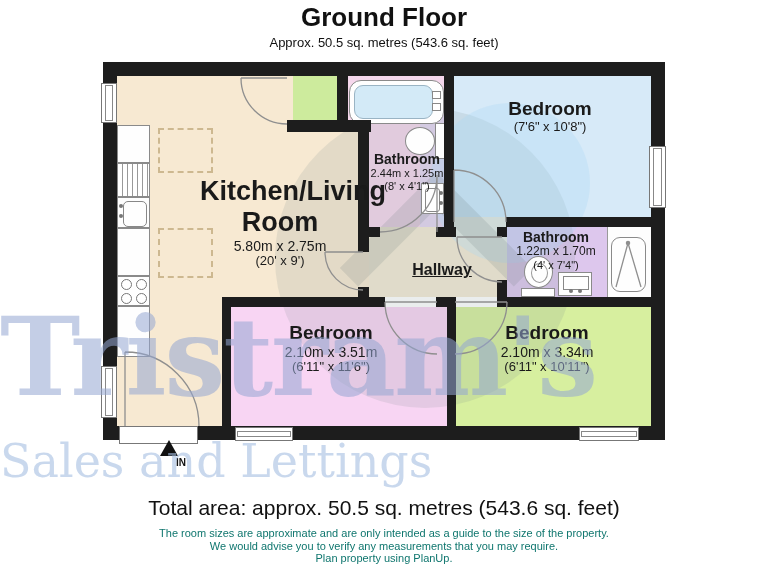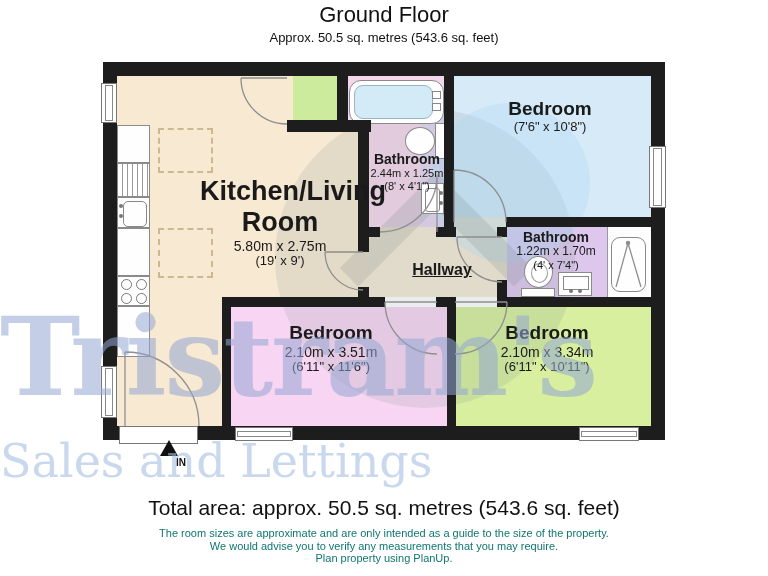--- a/index.html
+++ b/index.html
@@ -11,21 +11,21 @@
   .fx{position:absolute;background:#fefefe;border:1px solid #8a8a8a;box-sizing:border-box;z-index:2;}
   .win{position:absolute;background:#fff;border:1px solid #777;box-sizing:border-box;z-index:5;}
   .win .inner{position:absolute;border:1px solid #888;background:#fff;}
   .win.v .inner{left:3px;right:3px;top:1px;bottom:1px;}
   .win.h .inner{top:3px;bottom:3px;left:1px;right:1px;}
   .room-label{position:absolute;text-align:center;z-index:6;line-height:1.15;color:#1a1a1a;}
   .rname{font-weight:bold;}
   .plan-svg{position:absolute;left:0;top:0;z-index:4;pointer-events:none;}
   .dashed{position:absolute;border:2px dashed #cdb890;box-sizing:border-box;z-index:2;}
   .header{position:absolute;left:0;top:2px;width:768px;text-align:center;z-index:8;}
-  .title{font-size:22px;font-weight:normal;}
+  .title{font-size:26px;font-weight:bold;}
   .subtitle{font-size:13px;margin-top:2px;}
   .footer{position:absolute;left:0;width:768px;text-align:center;z-index:8;}
   .total{font-size:21px;}
   .disc{font-size:11px;line-height:1.14;color:#0f766e;}
   .wm{position:absolute;z-index:7;pointer-events:none;
       font-family:"DejaVu Serif","Liberation Serif",serif;}
   .wm1{left:0;top:303px;width:768px;font-size:108px;font-weight:bold;letter-spacing:-2px;
        color:rgba(148,165,210,0.55);line-height:1;}
   .wm2{left:0;top:438px;width:768px;font-size:46px;color:rgba(165,190,225,0.6);line-height:1;}
   .logo-circle{position:absolute;left:275px;top:108px;width:300px;height:300px;border-radius:50%;
@@ -163,21 +163,21 @@
       <div class="inner"></div>
     </div>
 
   <div class="win h" style="left:119px;top:426px;width:79px;height:18px;"></div>
   <div class="in-tri"></div>
   <div class="in-txt">IN</div>
 
   <div class="room-label" style="left:200px;top:176px;width:160px;">
     <div class="rname" style="font-size:27px;">Kitchen/Living Room</div>
     <div style="font-size:14px;">5.80m x 2.75m</div>
-    <div style="font-size:13px;">(19' x 9')</div>
+    <div style="font-size:13px;">(20' x 9')</div>
   </div>
   <div class="room-label" style="left:357px;top:151px;width:100px;">
     <div class="rname" style="font-size:14px;">Bathroom</div>
     <div style="font-size:11px;">2.44m x 1.25m</div>
     <div style="font-size:11px;">(8' x 4'1")</div>
   </div>
   <div class="room-label" style="left:460px;top:98px;width:180px;">
     <div class="rname" style="font-size:19px;">Bedroom</div>
     <div style="font-size:13px;">(7'6" x 10'8")</div>
   </div>

